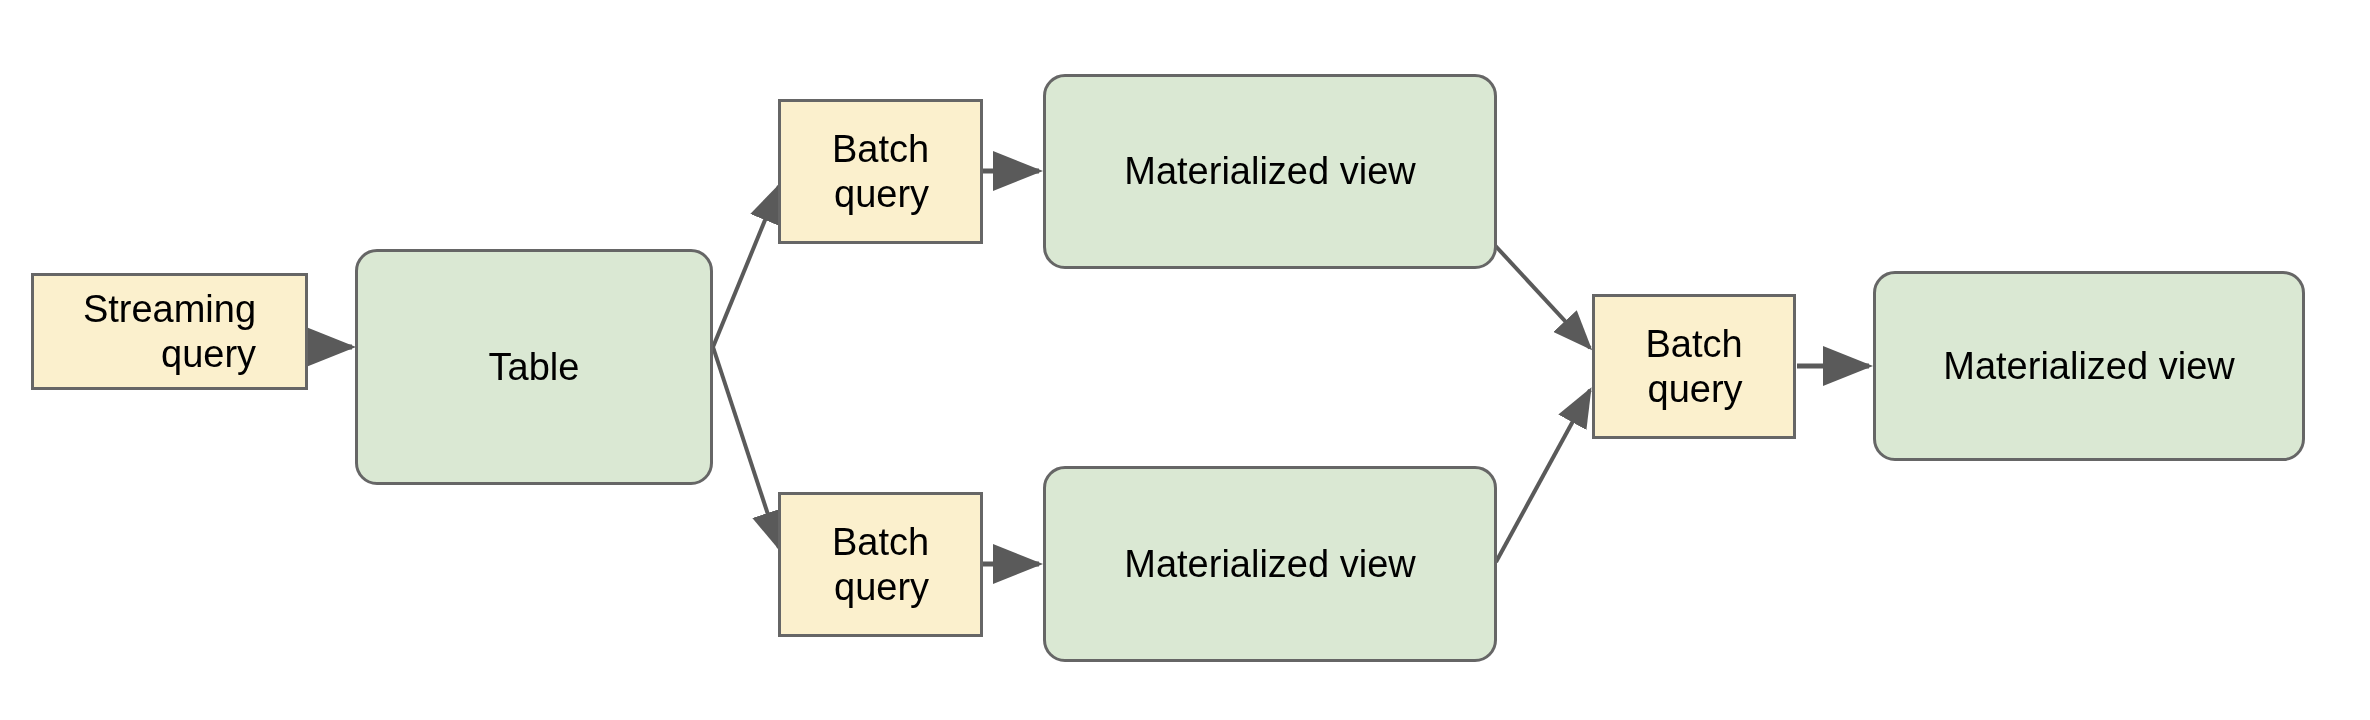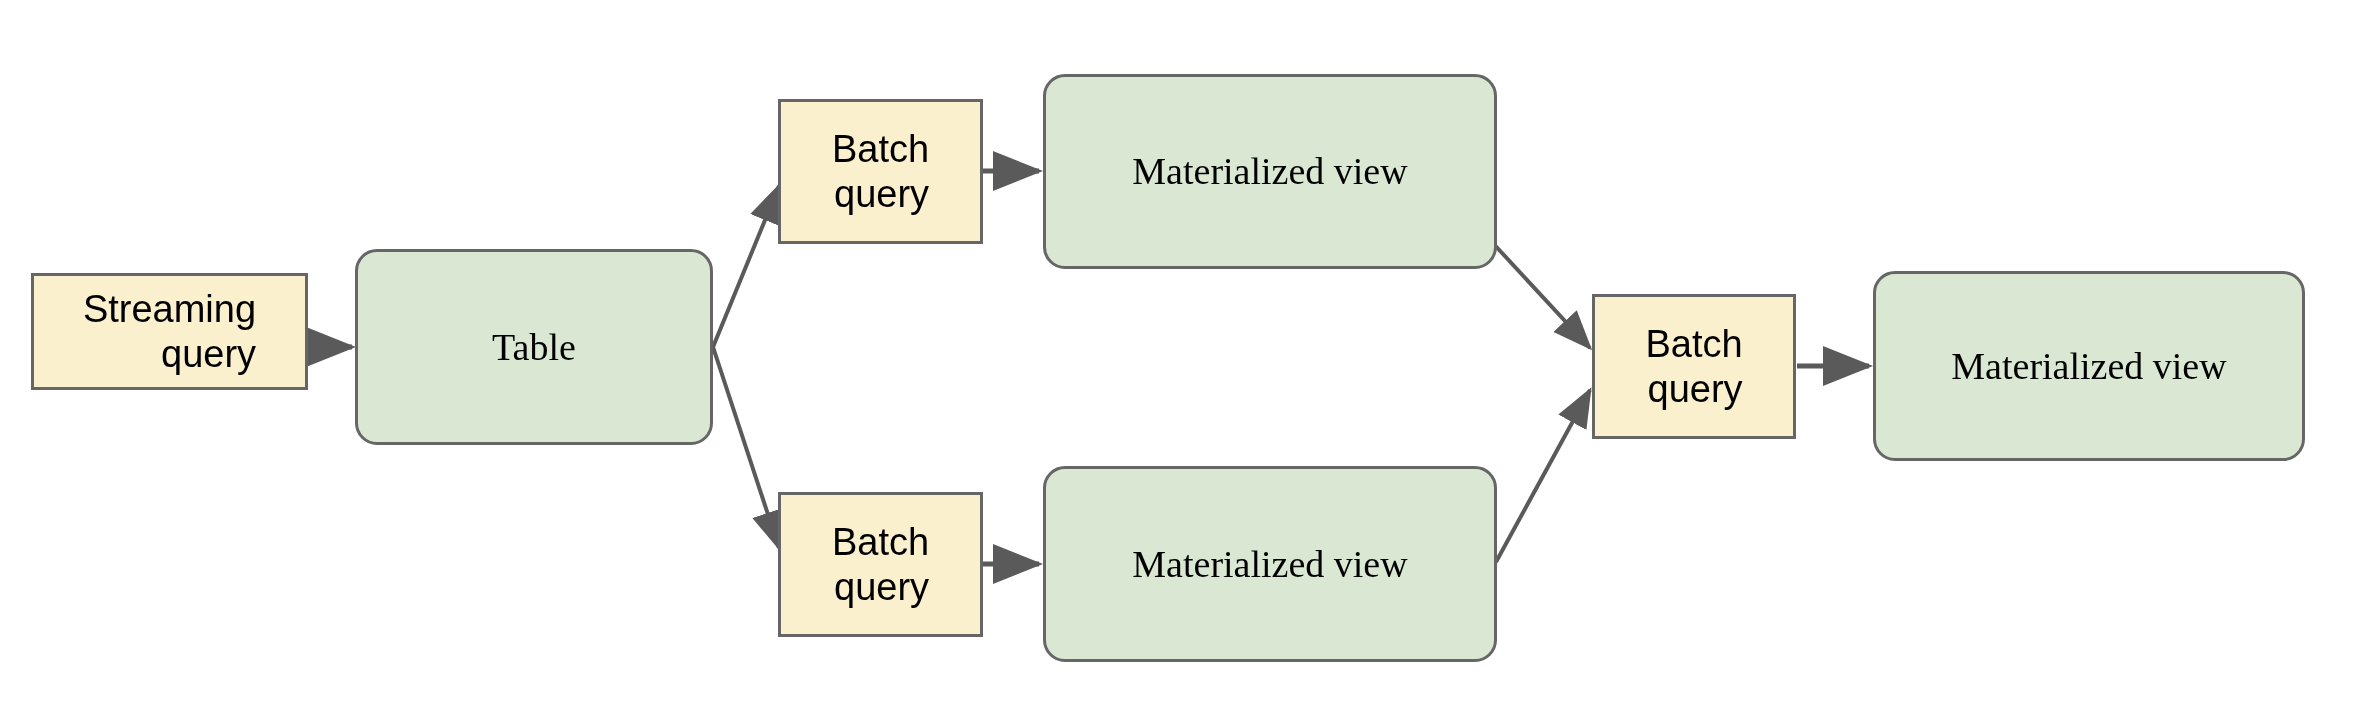--- a/index.html
+++ b/index.html
@@ -45,21 +45,20 @@
     padding: 0 6px;
   }
   .node.process {
     background: #fbf0cd;
     border-radius: 0;
     text-align: right;
   }
   .node.store {
     background: #dae8d3;
     border-radius: 22px;
-    font-family: Liberation Serif, serif;
   }
 </style>
 </head>
 <body>
 
 <div id="diagram">
 
   <svg id="edge-layer" viewBox="0 0 2370 720" width="2370" height="720" xmlns="http://www.w3.org/2000/svg">
     <defs>
       <marker id="arrowhead" markerWidth="10" markerHeight="8" refX="9.2" refY="4" orient="auto" markerUnits="strokeWidth">
@@ -98,21 +97,21 @@
     <g>
       <line x1="1797" y1="366" x2="1869" y2="366" stroke="#5a5a5a" stroke-width="5" marker-end="url(#arrowhead)"></line>
     </g>
   </svg>
 
   <div class="node process" id="node-streaming-query" style="left: 31px; top: 273px; width: 277px; height: 117px;">
     <span class="node-label">Streaming
 query</span>
   </div>
 
-  <div class="node store" id="node-table" style="left: 355px; top: 249px; width: 358px; height: 196px;">
+  <div class="node store" id="node-table" style="left: 355px; top: 249px; width: 358px; height: 236px;">
     <span class="node-label">Table</span>
   </div>
 
   <div class="node process" id="node-batch-query-top" style="left: 778px; top: 99px; width: 205px; height: 145px;">
     <span class="node-label">Batch
 query</span>
   </div>
 
   <div class="node store" id="node-materialized-view-top" style="left: 1043px; top: 74px; width: 454px; height: 195px;">
     <span class="node-label">Materialized view</span>

